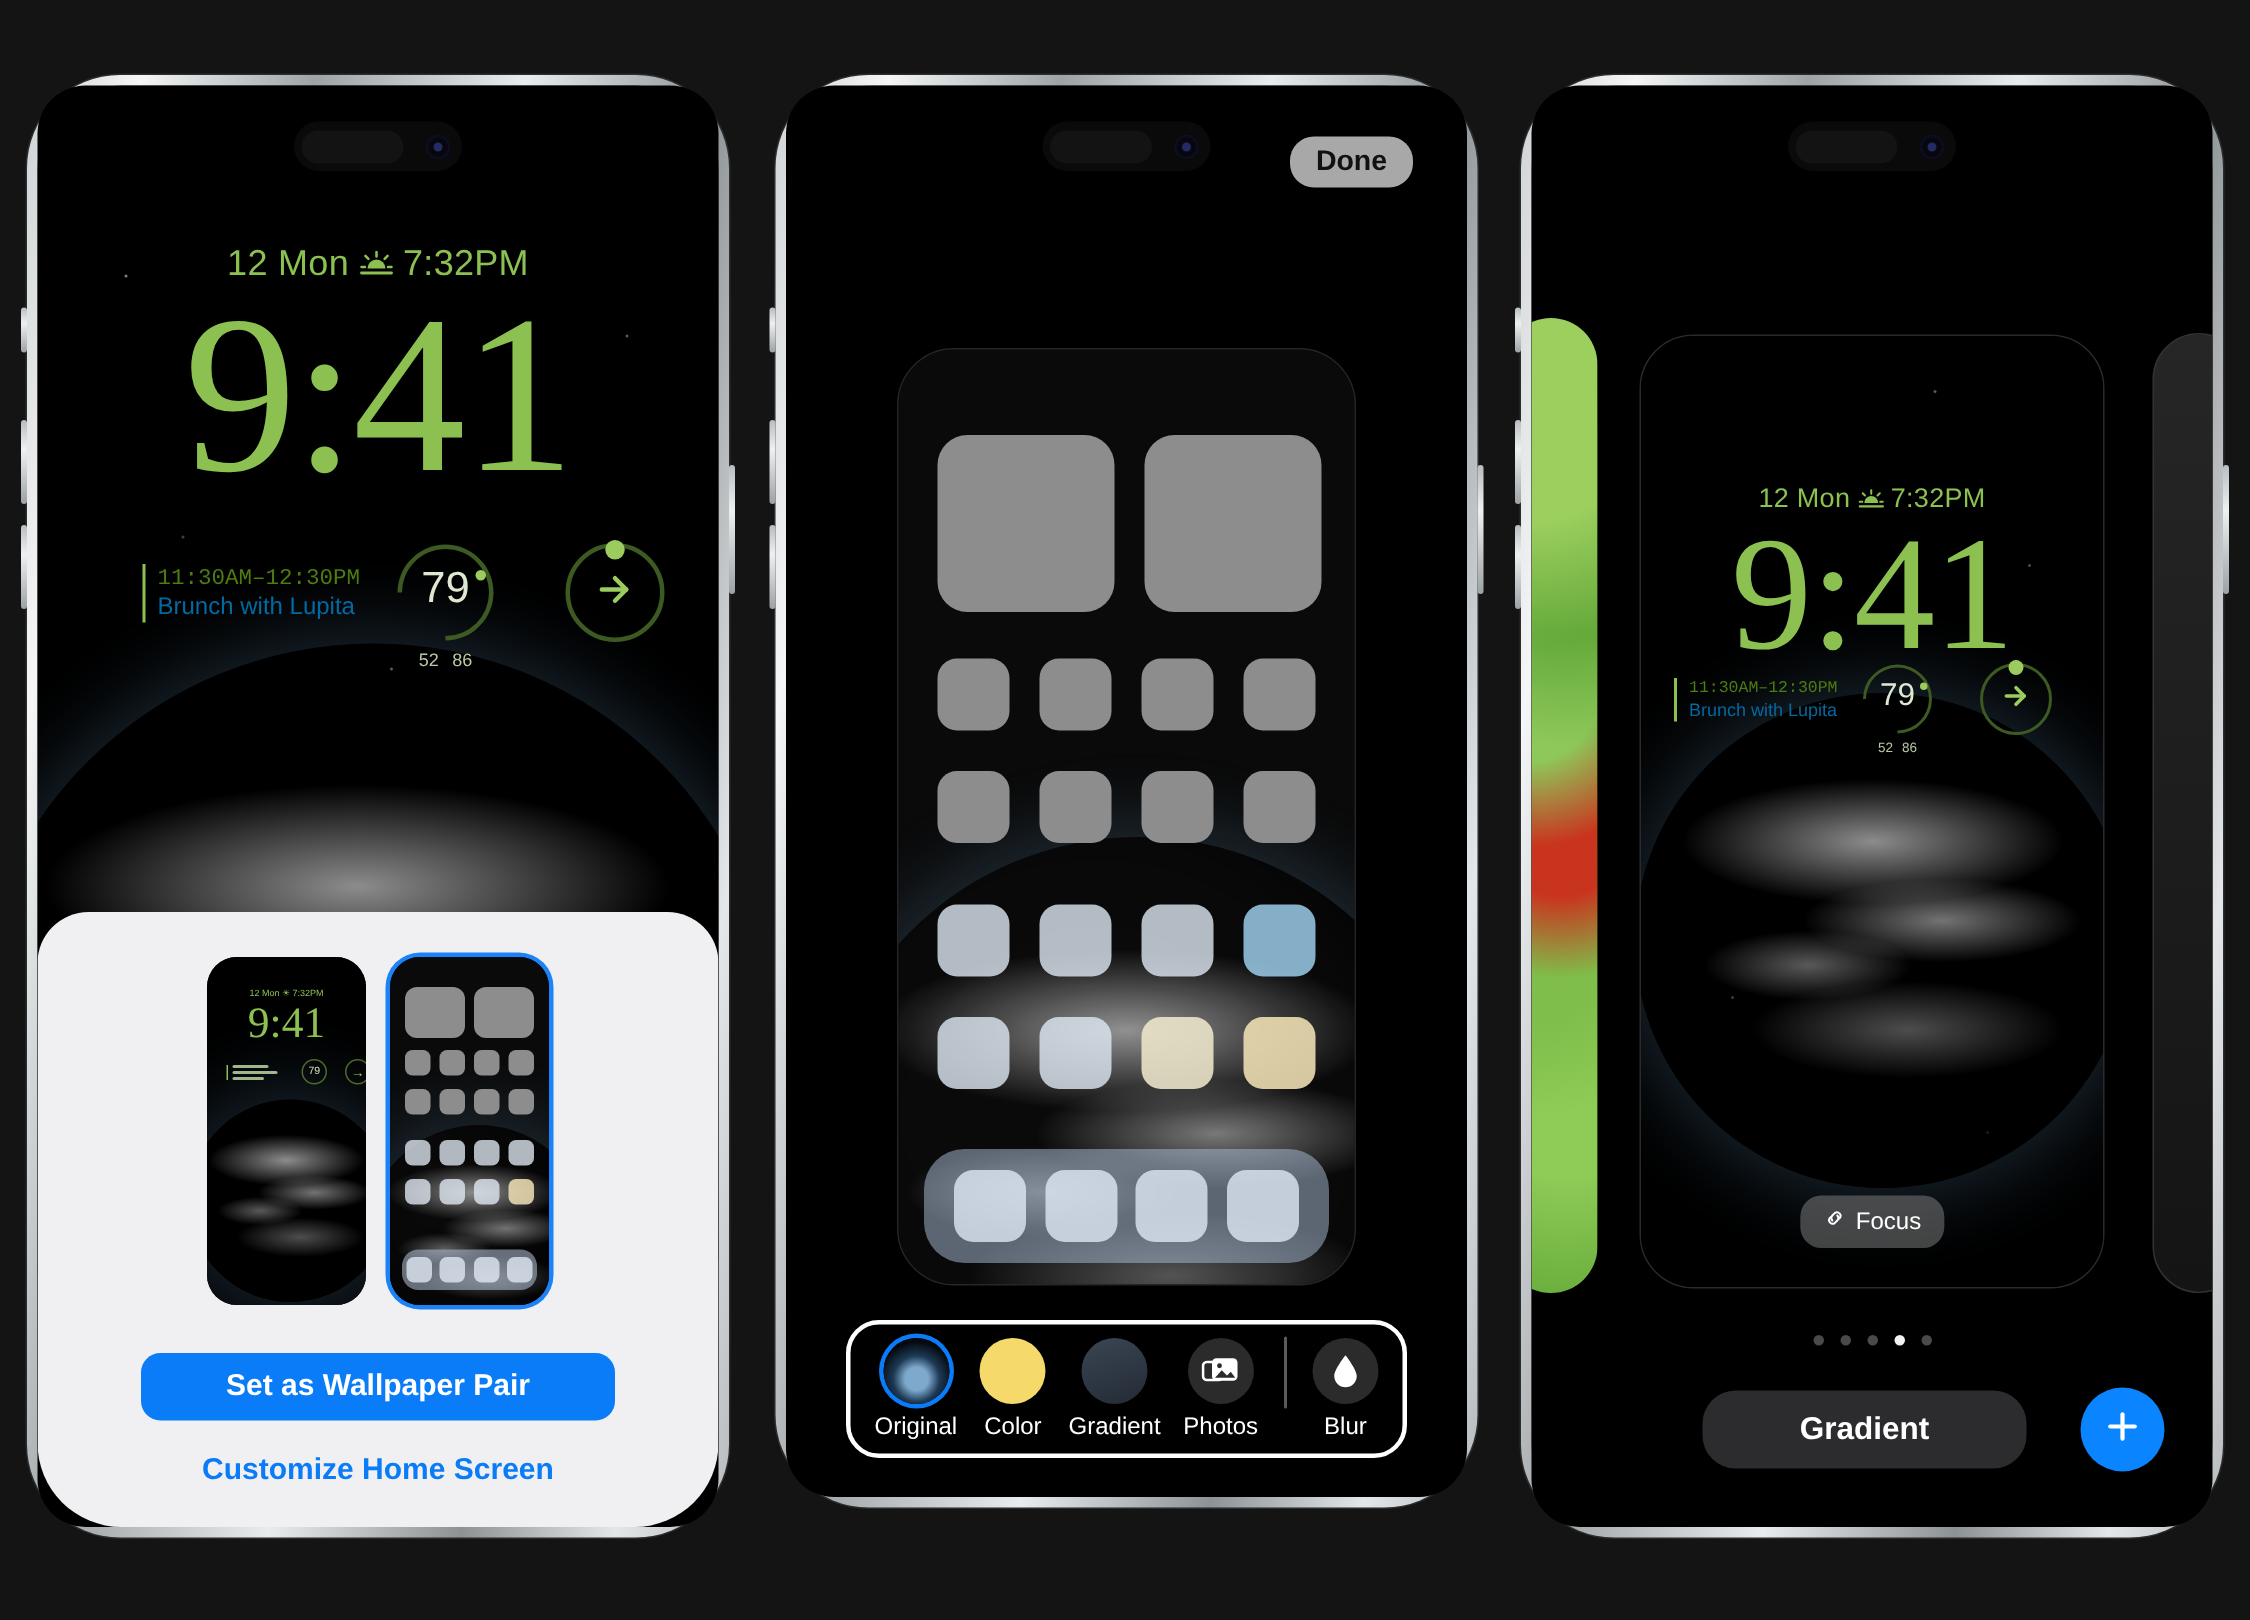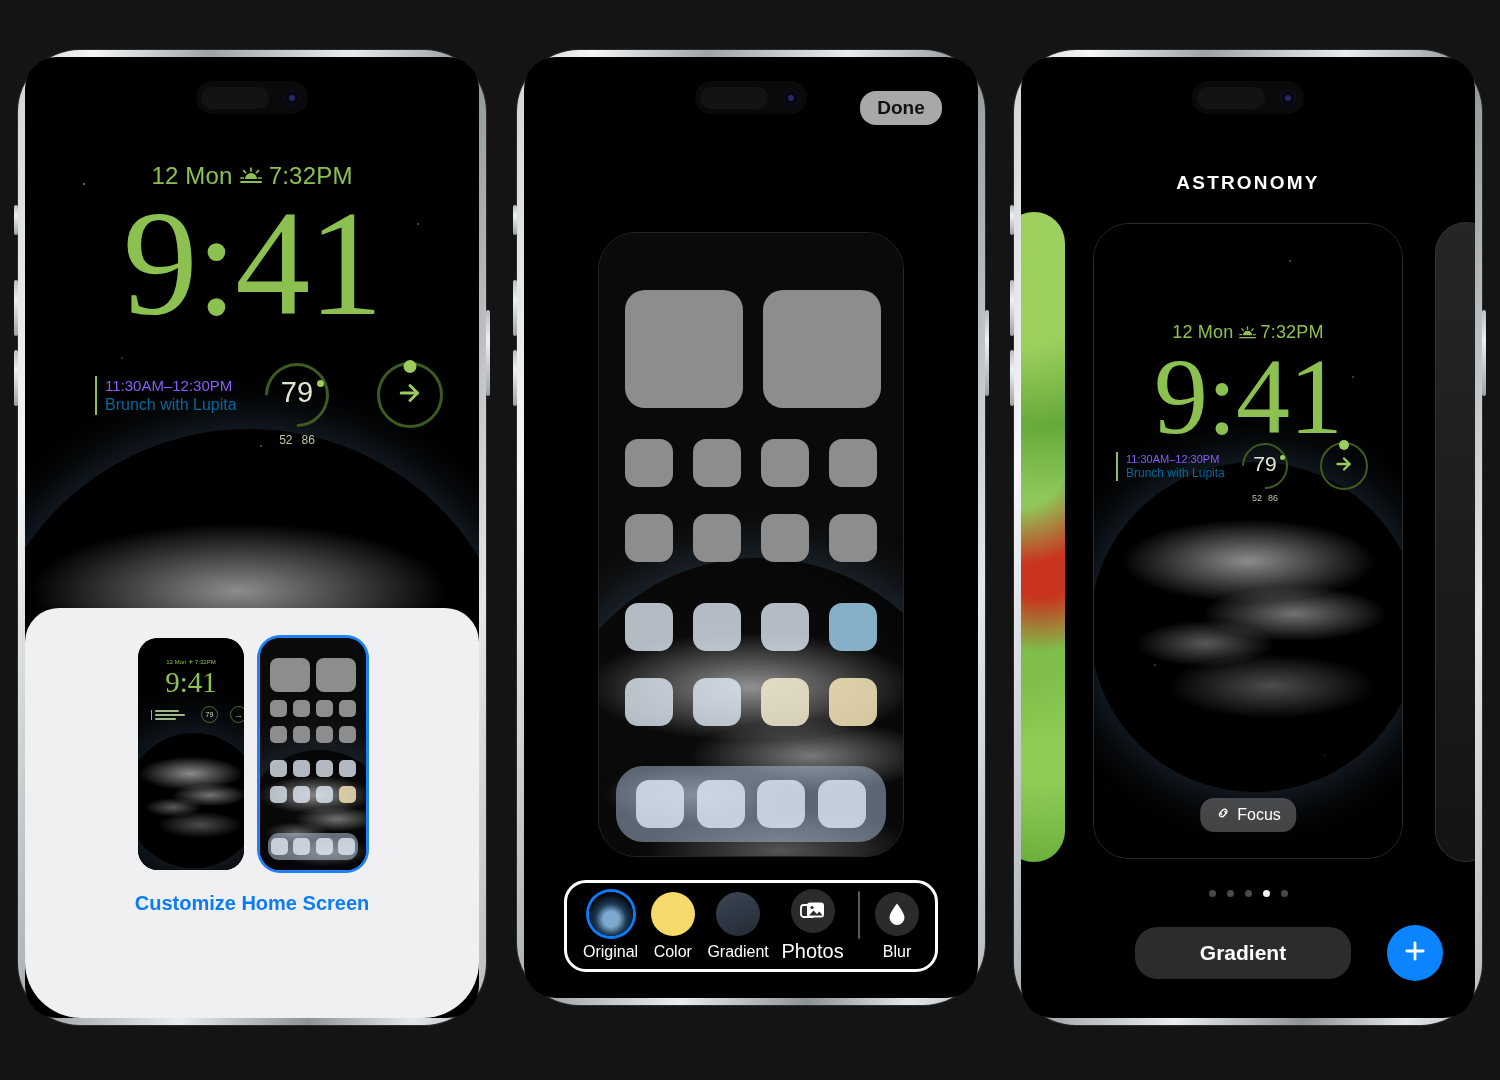--- a/index.html
+++ b/index.html
@@ -82,21 +82,21 @@
     color:#8cc152; font-weight:400; letter-spacing:.2px;
     display:flex; align-items:center; justify-content:center; gap:7px;
   }
   .ls-time{
     position:absolute; left:0; right:0; text-align:center;
     color:#8cc152; font-family:"Liberation Serif", serif; font-weight:400;
     line-height:.95; letter-spacing:-2px;
   }
   .ls-widgets{ position:absolute; display:flex; align-items:center; }
   .w-cal{ border-left:2px solid #8cc152; padding-left:8px; color:#cfe0b8; }
-  .w-cal .t{ color:#8b5cf6; }
+  .w-cal .t{ color:#4d7c0f;font-family:Liberation Mono, monospace; }
   .w-cal .s{ color:#0369a1; }
   .gauge{ position:relative; display:flex; flex-direction:column; align-items:center; justify-content:center;}
   .gauge .ring{
     position:absolute; border-radius:50%;
     border:3px solid #3d5a22;
     border-bottom-color:transparent;
     transform:rotate(45deg);
   }
   .gauge .dot{ position:absolute; border-radius:50%; background:#9ccc5e;}
   .gauge .val{ color:#dfe9d2; font-weight:400; }
@@ -340,20 +340,21 @@
                 <div class="mh-dock" style="left:8px;right:8px;bottom:10px;height:27px;">
                   <div class="mh-icon lt" style="width:17px;height:17px;"></div>
                   <div class="mh-icon lt" style="width:17px;height:17px;"></div>
                   <div class="mh-icon lt" style="width:17px;height:17px;"></div>
                   <div class="mh-icon lt" style="width:17px;height:17px;"></div>
                 </div>
               </div>
             </div>
           </div>
 
+          <div class="btn-primary" style="margin-top:32px;width:316px;height:51px;font-size:20px;">Set as Wallpaper Pair</div>
           <div class="link-secondary" style="margin-top:22px;font-size:20px;">Customize Home Screen</div>
         </div>
 
         <div class="island">
           <div class="pill"></div>
           <div class="cam"></div>
         </div>
       </div>
     </div>
   </div>
@@ -430,21 +431,21 @@
 
           <div class="style-item">
             <div class="style-swatch" style="background:#2b2b2b;display:flex;align-items:center;justify-content:center;">
               <svg width="26" height="22" viewBox="0 0 26 22">
                 <rect x="1" y="5" width="13" height="12" rx="2.6" fill="none" stroke="#fff" stroke-width="1.8"></rect>
                 <rect x="7" y="2.5" width="17" height="15" rx="3" fill="#fff"></rect>
                 <circle cx="12" cy="7.5" r="1.6" fill="#2b2b2b"></circle>
                 <path d="M9 15.5 l4.5-5 3.5 3.5 2.5-2.5 3 4z" fill="#2b2b2b"></path>
               </svg>
             </div>
-            <div class="style-label" style="font-size:20px;">Photos</div>
+            <div class="style-label" style="font-size:16px;">Photos</div>
           </div>
 
           <div class="tray-div" style="height:48px;margin:0 2px 22px;"></div>
 
           <div class="style-item">
             <div class="style-swatch" style="background:#2b2b2b;display:flex;align-items:center;justify-content:center;">
               <svg width="20" height="24" viewBox="0 0 20 24">
                 <path d="M10 1.5 C10 1.5 2.5 11 2.5 15.4 A7.5 7.5 0 0 0 17.5 15.4 C17.5 11 10 1.5 10 1.5 Z" fill="#fff"></path>
               </svg>
             </div>
@@ -462,21 +463,20 @@
 
   <div class="phone" style="left:1014px; top:50px; width:468px; height:975px;">
     <div class="btn-side btn-left" style="top:155px;height:30px;"></div>
     <div class="btn-side btn-left" style="top:230px;height:56px;"></div>
     <div class="btn-side btn-left" style="top:300px;height:56px;"></div>
     <div class="btn-side btn-right" style="top:260px;height:86px;"></div>
 
     <div class="phone-inner">
       <div class="screen" style="background:#000;">
 
-        <div class="gal-title" style="top:115px; font-size:19px;">ASTRONOMY</div>
 
         <div class="gal-side left" style="left:-18px; top:155px; width:62px; height:650px;"></div>
         <div class="gal-side right" style="right:-22px; top:165px; width:62px; height:640px;"></div>
 
         <div class="gal-card" style="left:72px; right:72px; top:166px; height:636px;">
           <div style="position:absolute;inset:0;background:#000;"></div>
           <div class="stars">
             <div class="star" style="left:195px;top:36px;opacity:.35;"></div>
             <div class="star" style="left:258px;top:152px;opacity:.3;"></div>
             <div class="star" style="left:60px;top:440px;opacity:.25;"></div>

